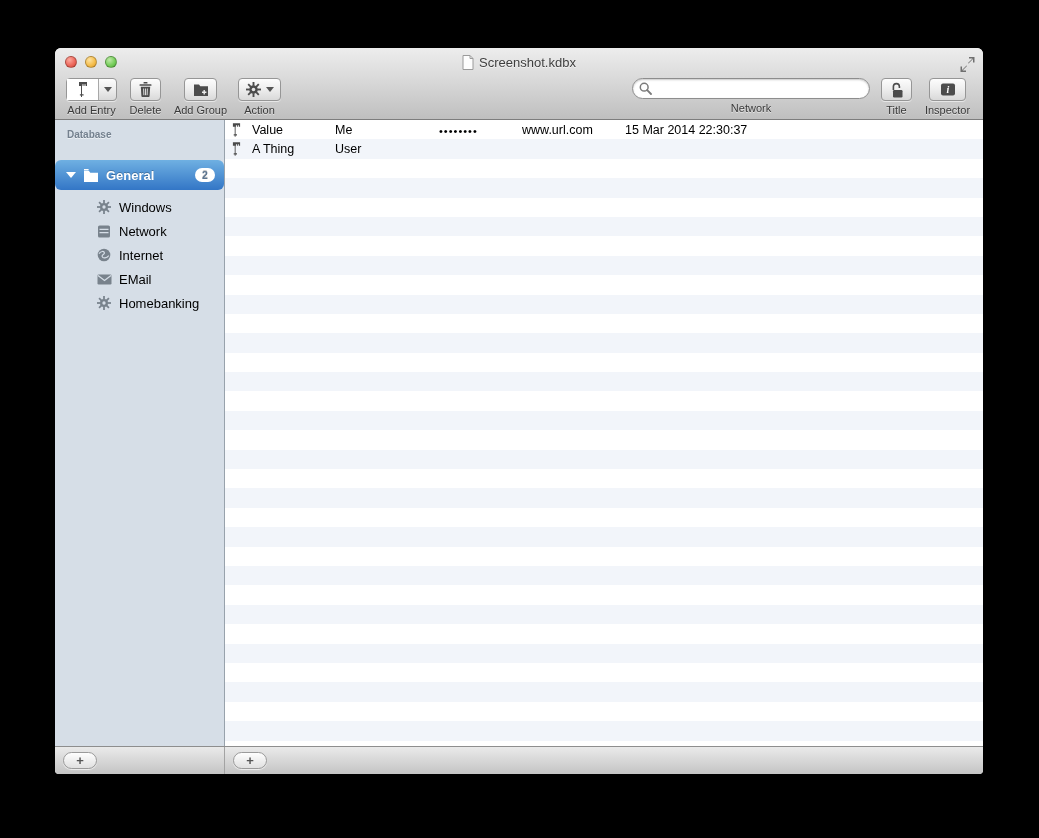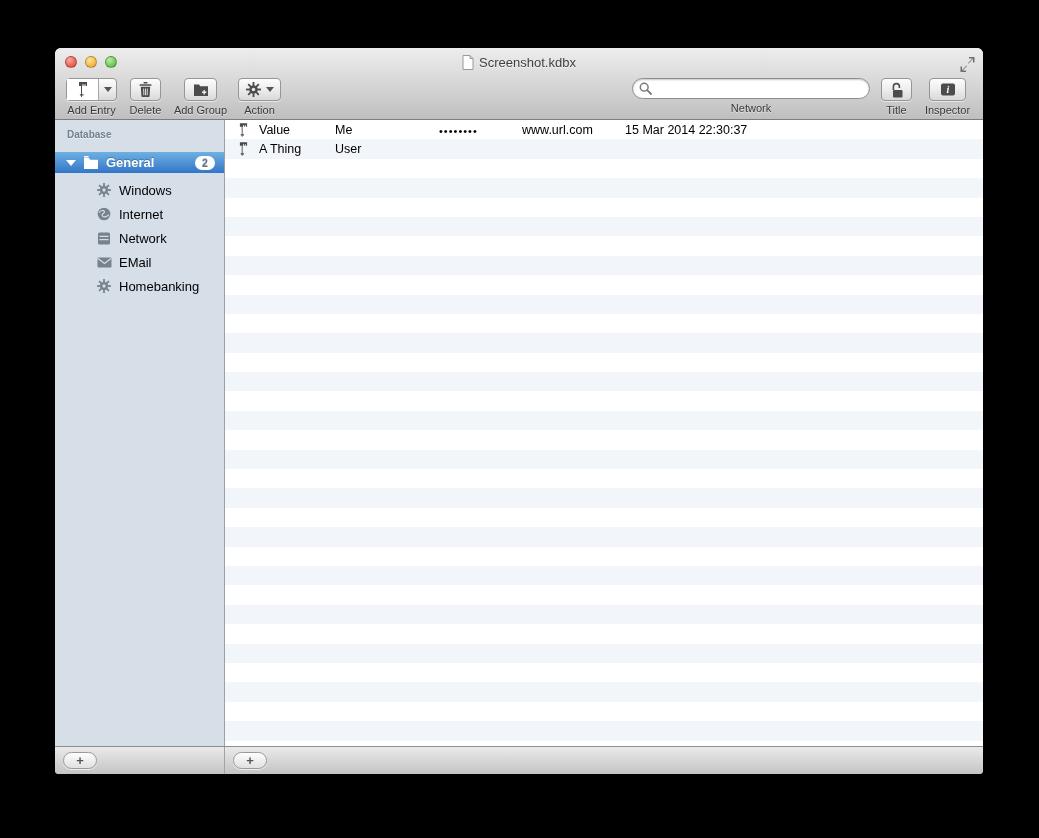--- a/index.html
+++ b/index.html
@@ -50,23 +50,23 @@
     padding:0 10px 0 24px;font-size:12px;background:#fff;outline:none;
     box-shadow:inset 0 1px 2px rgba(0,0,0,.22);
     font-family:"Liberation Sans",sans-serif;
   }
   .search-mag{position:absolute;left:7px;top:4px}
   
   .content{position:absolute;top:72px;left:0;right:0;bottom:28px;display:flex}
   .sidebar{width:170px;box-sizing:border-box;background:#d6dee7;border-right:1px solid #98a2ac;overflow:hidden}
   .db-label{padding:9px 0 0 12px;font-size:10px;font-weight:bold;color:#74818f;text-shadow:0 1px 0 rgba(255,255,255,.55)}
   .group-row{
-    margin-top:12px;height:21px;display:flex;align-items:center;
+    margin-top:20px;height:30px;display:flex;align-items:center;
     background:linear-gradient(#6fb0e2,#3376c6);
-    color:#fff;font-weight:bold;font-size:13px;text-shadow:0 -1px 0 rgba(0,0,0,.25);
+    color:#fff;font-weight:bold;font-size:13px;text-shadow:0 -1px 0 rgba(0,0,0,.25);border-radius:6px;
   }
   .disclosure{width:0;height:0;border-left:5px solid transparent;border-right:5px solid transparent;border-top:6px solid #fff;margin-left:11px}
   .group-row .foldr{margin-left:7px;display:flex}
   .group-row .glabel{margin-left:7px;flex:1}
   .badge{
     margin-right:9px;background:#fff;border-radius:8px;min-width:12px;height:14px;
     padding:0 4px;font-size:10.5px;font-weight:bold;color:#5a7490;text-align:center;line-height:14px;
   }
   .side-items{margin-top:5px}
   .side-item{height:24px;display:flex;align-items:center;padding-left:41px;font-size:13px;color:#000}
@@ -77,21 +77,21 @@
   .hcell{box-sizing:border-box;border-right:1px solid #cdcdcd;padding:3px 0 0 5px;overflow:hidden;white-space:nowrap}
   .hcell.sorted{
     background:linear-gradient(#c9ddf1,#a2c5e7);border-right:1px solid #8aa9cd;
     display:flex;justify-content:space-between;align-items:center;padding:0 4px 0 5px;
   }
   .c-title{width:104px}.c-user{width:104px}.c-pass{width:83px}.c-url{width:103px}.c-mod{flex:1;border-right:none}
   .tbody{flex:1;overflow:hidden}
   .trow{display:flex;height:19.4px;align-items:center;font-size:12.5px;color:#000}
   .trow.alt{background:#f2f5fa}
   .tcell{box-sizing:border-box;padding-left:6px;overflow:hidden;white-space:nowrap}
-  .tcell.c-title{display:flex;align-items:center;padding-left:14px}
+  .tcell.c-title{display:flex;align-items:center;padding-left:7px}
   .tcell.c-title .ktext{margin-left:11px}
   .tcell.c-pass{letter-spacing:1px;font-size:11px;padding-top:2px}
   
   .footer{
     position:absolute;left:0;right:0;bottom:0;height:28px;box-sizing:border-box;
     background:linear-gradient(#eaeaea,#c4c4c4);border-top:1px solid #8e8e8e;display:flex;
   }
   .footer-left{width:170px;box-sizing:border-box;border-right:1px solid #a3a3a3;display:flex;align-items:center;padding-left:8px}
   .footer-right{flex:1;display:flex;align-items:center;padding-left:8px}
   .plus-btn{
@@ -266,40 +266,40 @@
         <circle cx="8" cy="8" r="1.9" fill="#d6dee7"></circle>
       </svg>
     </span>
 
     <span>Windows</span>
   </div>
 
   <div class="side-item">
 
     <span class="sicon">
-      <svg width="14" height="14" viewBox="0 0 14 14">
-        <circle cx="7" cy="7" r="6.3" fill="#78828c"></circle>
-        <path d="M2 5.6c2-2.6 5-2.8 5.4-.8.4 2-3 1.6-2.2 3.8.7 2 4.4 1.6 6.6-1" fill="none" stroke="#d6dee7" stroke-width="1.2"></path>
-      </svg>
-    </span>
-
-    <span>Internet</span>
-  </div>
-
-  <div class="side-item">
-
-    <span class="sicon">
       <svg width="14" height="13" viewBox="0 0 14 13">
         <rect x="1" y="0.5" width="12" height="12" rx="1.6" fill="#78828c"></rect>
         <line x1="2.5" y1="4.4" x2="11.5" y2="4.4" stroke="#d6dee7" stroke-width="1.2"></line>
         <line x1="2.5" y1="7.6" x2="11.5" y2="7.6" stroke="#d6dee7" stroke-width="1.2"></line>
       </svg>
     </span>
 
     <span>Network</span>
+  </div>
+
+  <div class="side-item">
+
+    <span class="sicon">
+      <svg width="14" height="14" viewBox="0 0 14 14">
+        <circle cx="7" cy="7" r="6.3" fill="#78828c"></circle>
+        <path d="M2 5.6c2-2.6 5-2.8 5.4-.8.4 2-3 1.6-2.2 3.8.7 2 4.4 1.6 6.6-1" fill="none" stroke="#d6dee7" stroke-width="1.2"></path>
+      </svg>
+    </span>
+
+    <span>Internet</span>
   </div>
 
   <div class="side-item">
 
     <span class="sicon">
       <svg width="15" height="11" viewBox="0 0 15 11">
         <rect x="0.5" y="0.5" width="14" height="10" rx="1.2" fill="#78828c"></rect>
         <path d="M1 1.5 7.5 6.5 14 1.5" fill="none" stroke="#d6dee7" stroke-width="1.2"></path>
       </svg>
     </span>

